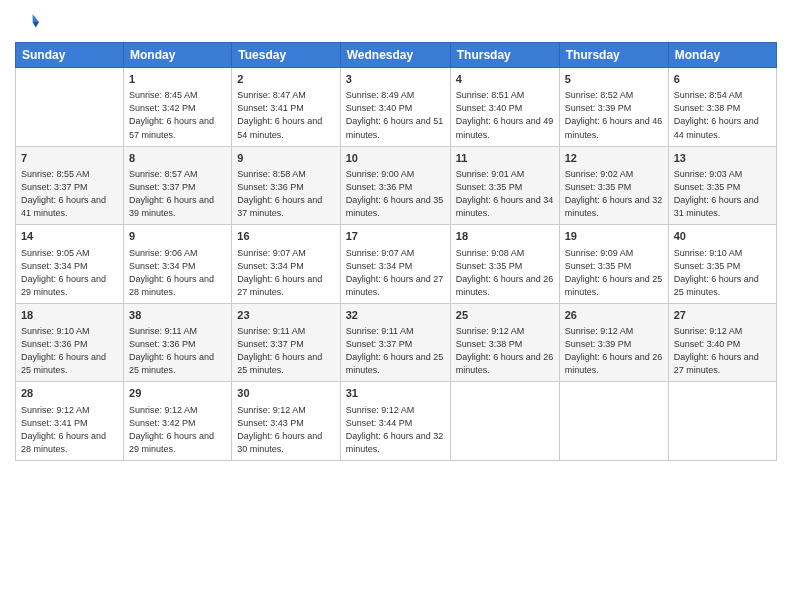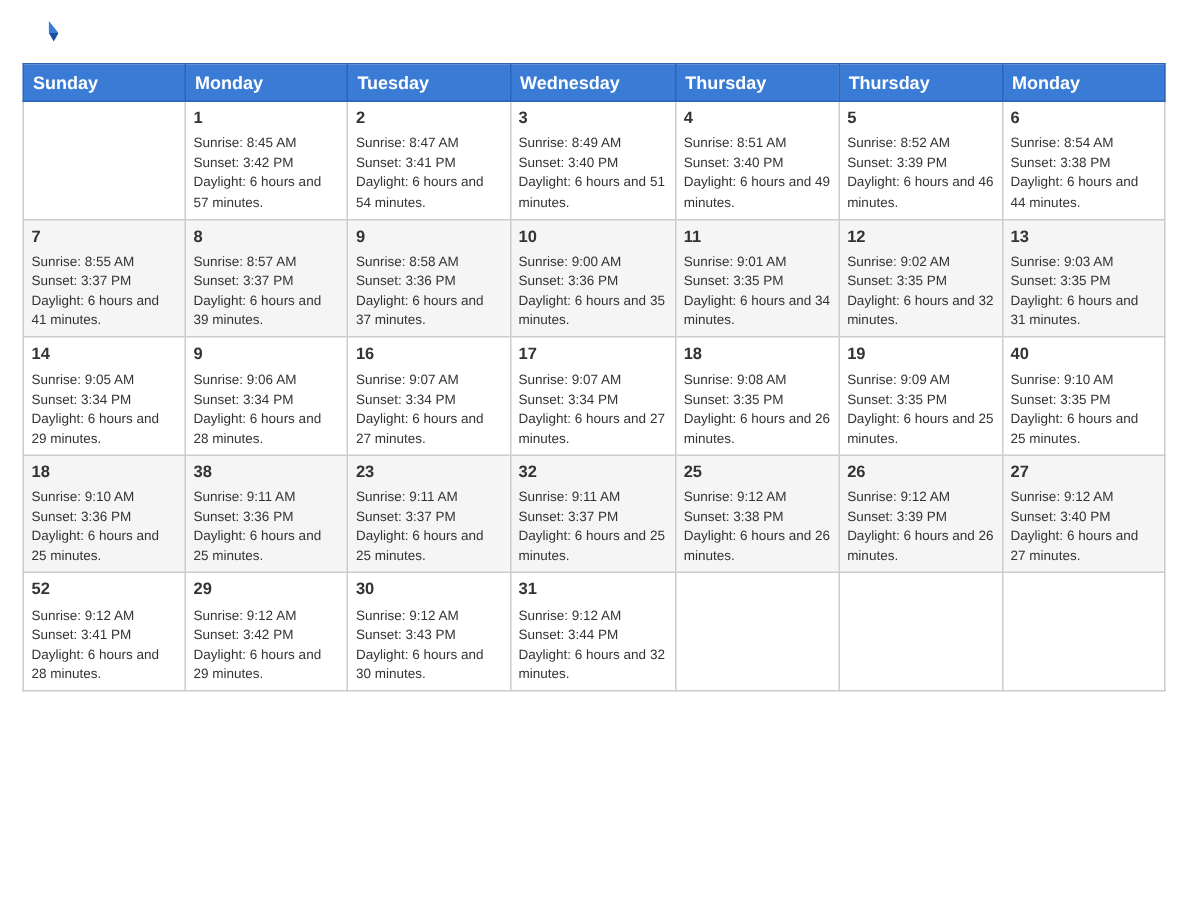--- a/index.html
+++ b/index.html
@@ -206,21 +206,21 @@
             <span class="day-num">26</span>
             <div class="cell-content">Sunrise: 9:12 AM<br>Sunset: 3:39 PM<br>Daylight: 6 hours and 26 minutes.</div>
           </td>
           <td>
             <span class="day-num">27</span>
             <div class="cell-content">Sunrise: 9:12 AM<br>Sunset: 3:40 PM<br>Daylight: 6 hours and 27 minutes.</div>
           </td>
         </tr>
         <tr class="row-white">
           <td>
-            <span class="day-num">52</span>
+            <span class="day-num">28</span>
             <div class="cell-content">Sunrise: 9:12 AM<br>Sunset: 3:41 PM<br>Daylight: 6 hours and 28 minutes.</div>
           </td>
           <td>
             <span class="day-num">29</span>
             <div class="cell-content">Sunrise: 9:12 AM<br>Sunset: 3:42 PM<br>Daylight: 6 hours and 29 minutes.</div>
           </td>
           <td>
             <span class="day-num">30</span>
             <div class="cell-content">Sunrise: 9:12 AM<br>Sunset: 3:43 PM<br>Daylight: 6 hours and 30 minutes.</div>
           </td>

